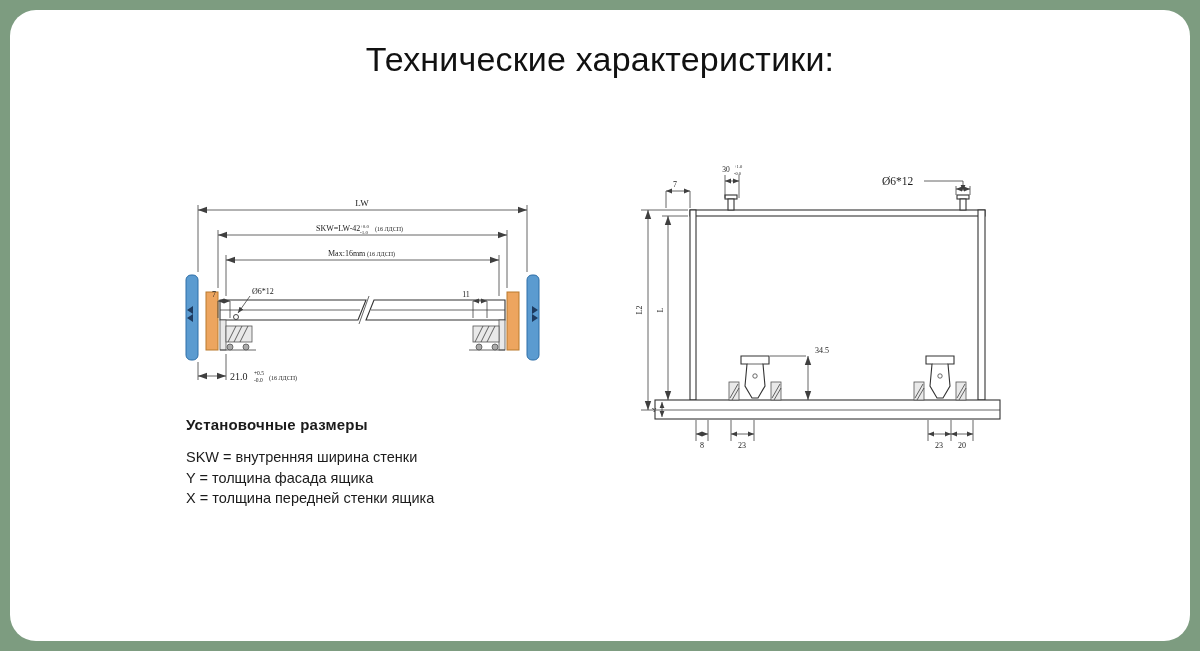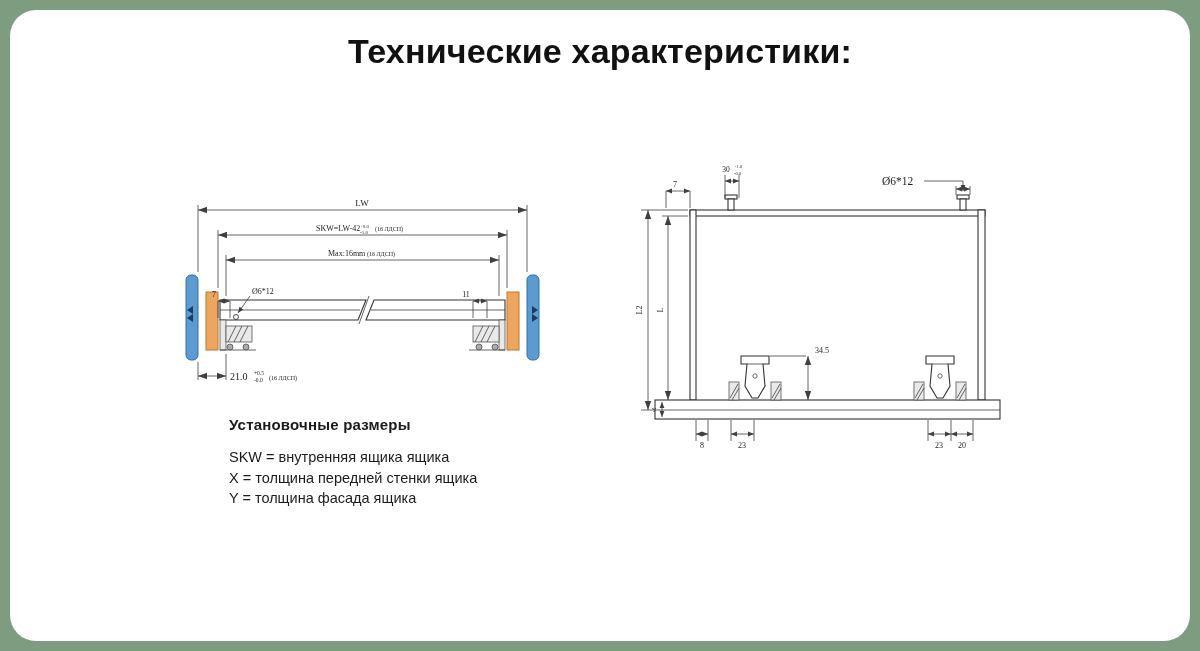--- a/index.html
+++ b/index.html
@@ -1,26 +1,26 @@
 <!DOCTYPE html>
 <html><head>
 <meta charset="utf-8">
 <style>
   html,body{margin:0;padding:0;background:#7d9c80;}
   .stage{position:relative;width:1200px;height:651px;background:#7d9c80;font-family:"Liberation Sans",sans-serif;overflow:hidden;}
   .card{position:absolute;left:10px;top:10px;right:10px;bottom:10px;background:#ffffff;border-radius:26px;}
-  .title{position:absolute;left:0;right:0;top:22px;margin:0;text-align:center;font-size:34px;font-weight:700;color:#111;letter-spacing:.2px;}
+  .title{position:absolute;left:0;right:0;top:30px;margin:0;text-align:center;font-size:34px;font-weight:400;color:#111;letter-spacing:.2px;}
   .drawing{position:absolute;}
   #left-drawing{left:160px;top:170px;width:420px;height:235px;}
   #right-drawing{left:618px;top:148px;width:400px;height:320px;}
   svg text{font-family:"Liberation Serif",serif;fill:#1c1c1c;}
   svg .dim{stroke:#3f3f3f;stroke-width:.8;fill:none;}
   svg .part{stroke:#333;stroke-width:1.1;fill:#fff;}
   svg .detail{stroke:#555;stroke-width:.8;fill:#e9e9e9;}
-  .legend{position:absolute;left:176px;top:406px;color:#1b1b1b;margin-left:43px;}
+  .legend{position:absolute;left:176px;top:406px;color:#1b1b1b;}
   .legend h3{margin:0 0 14px;font-size:15px;font-weight:700;letter-spacing:.2px;}
   .legend ul{margin:0;padding:0;list-style:none;font-size:14.5px;line-height:20.5px;}
 </style>
 </head>
 <body>
 
 <div class="stage">
   <div class="card">
 
     <h1 class="title">Технические характеристики:</h1>
@@ -245,20 +245,20 @@
 
       <g>
         <line class="dim" x1="34" y1="244" x2="34" y2="259" marker-start="url(#a2s)" marker-end="url(#a2s)"></line>
         <text x="26" y="254" font-size="6.5" text-anchor="middle">Y</text>
       </g>
     </svg>
 
     <div class="legend">
       <h3>Установочные размеры</h3>
       <ul>
-        <li>SKW = внутренняя ящика ящика</li>
+        <li>SKW = внутренняя ширина стенки</li>
+        <li>Y =  толщина фасада ящика</li>
         <li>X =  толщина передней стенки ящика</li>
-        <li>Y =  толщина фасада ящика</li>
       </ul>
     </div>
 
   </div>
 </div>
 
 </body></html>

